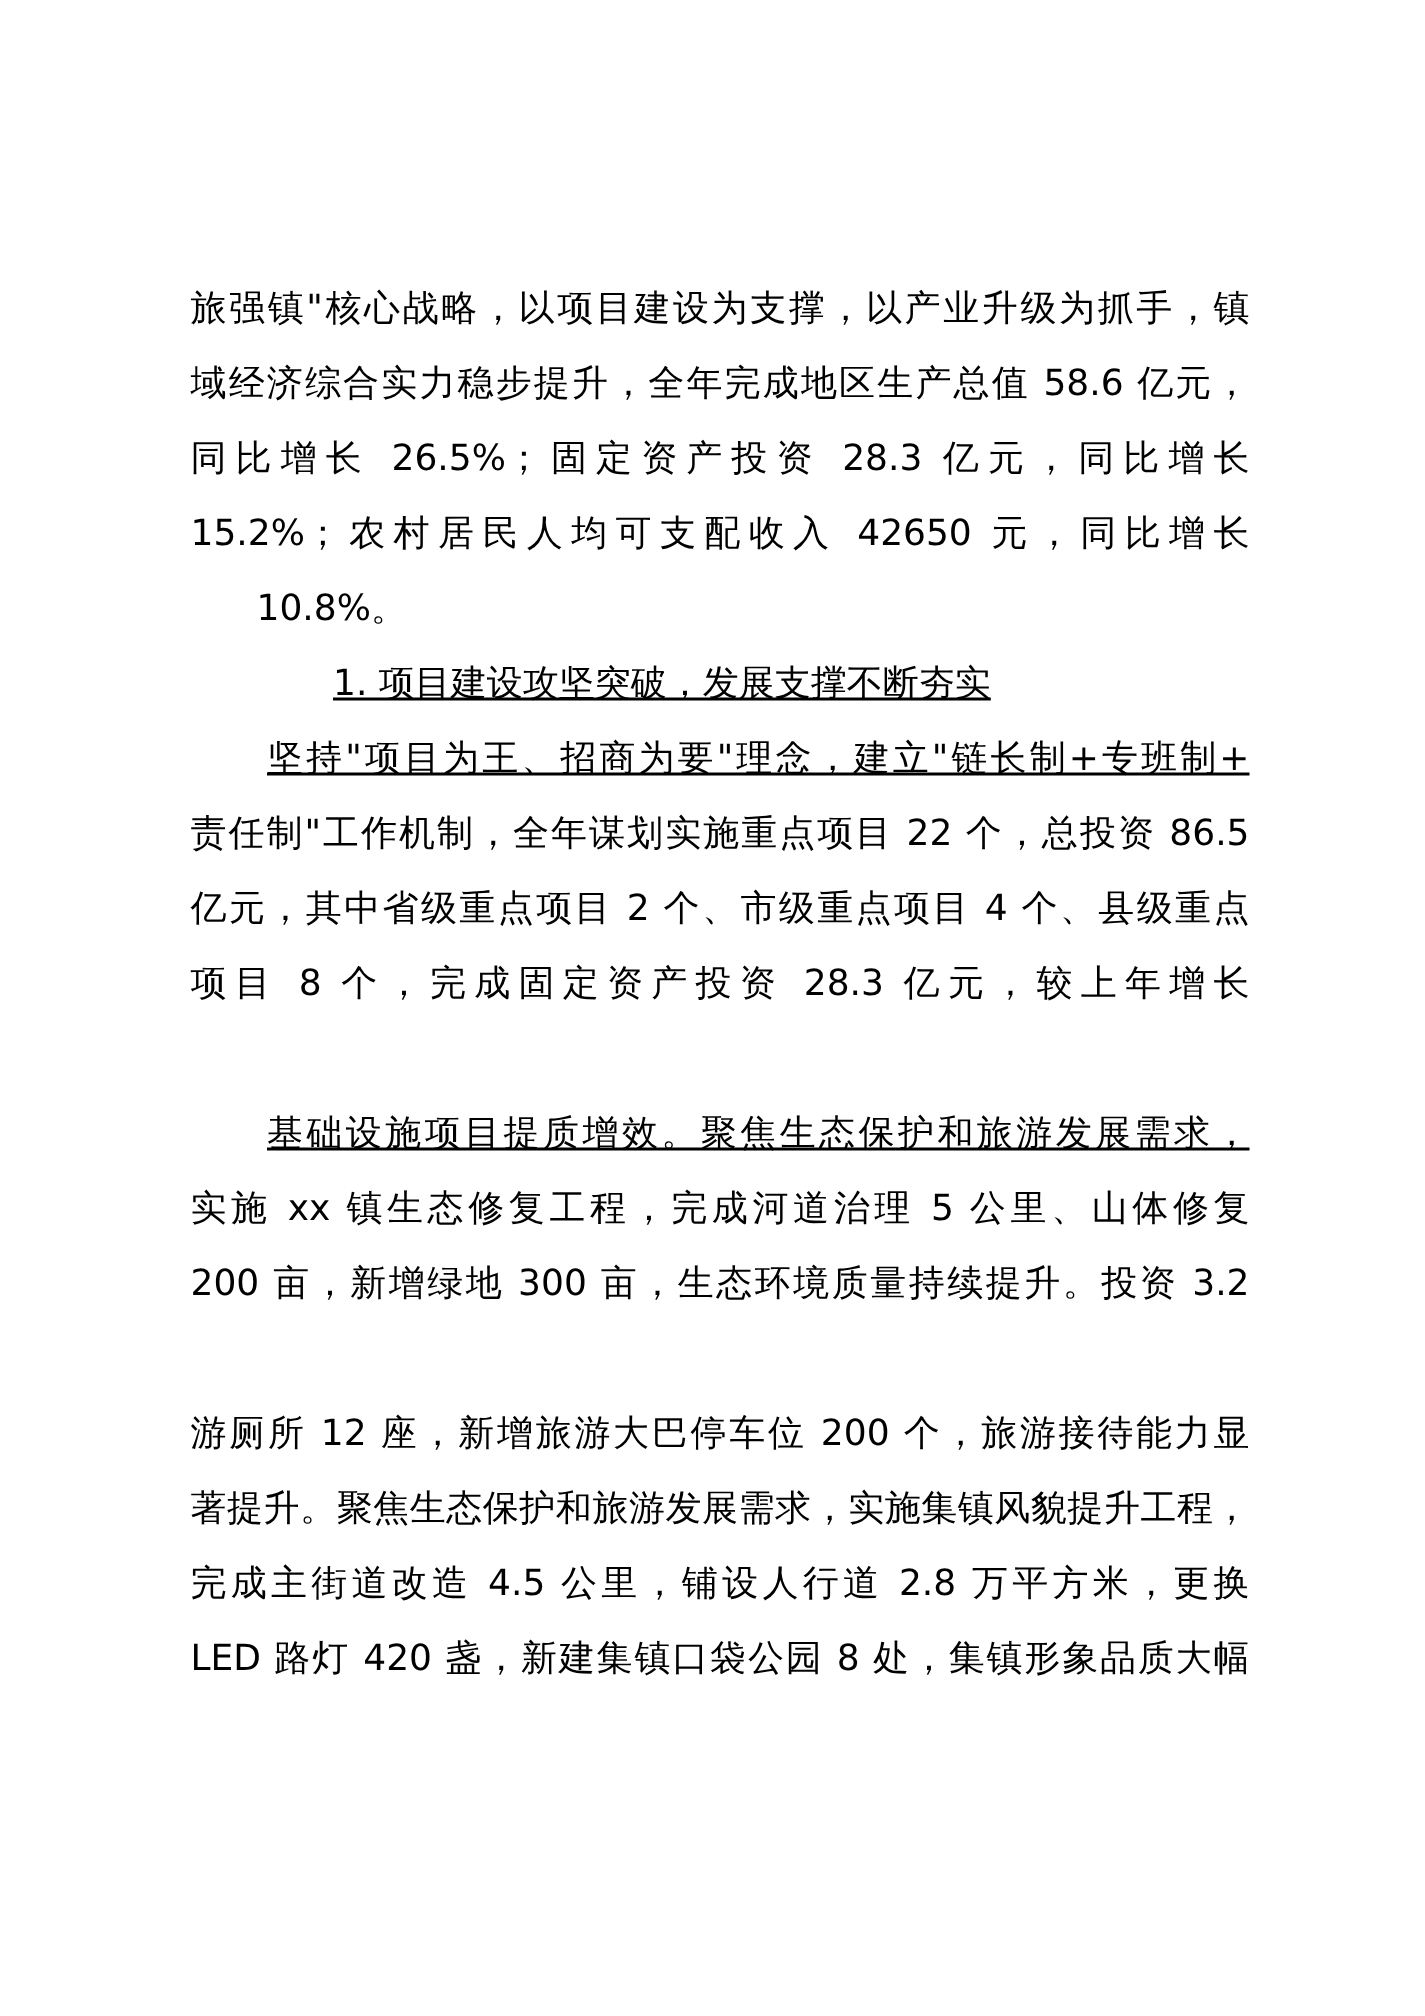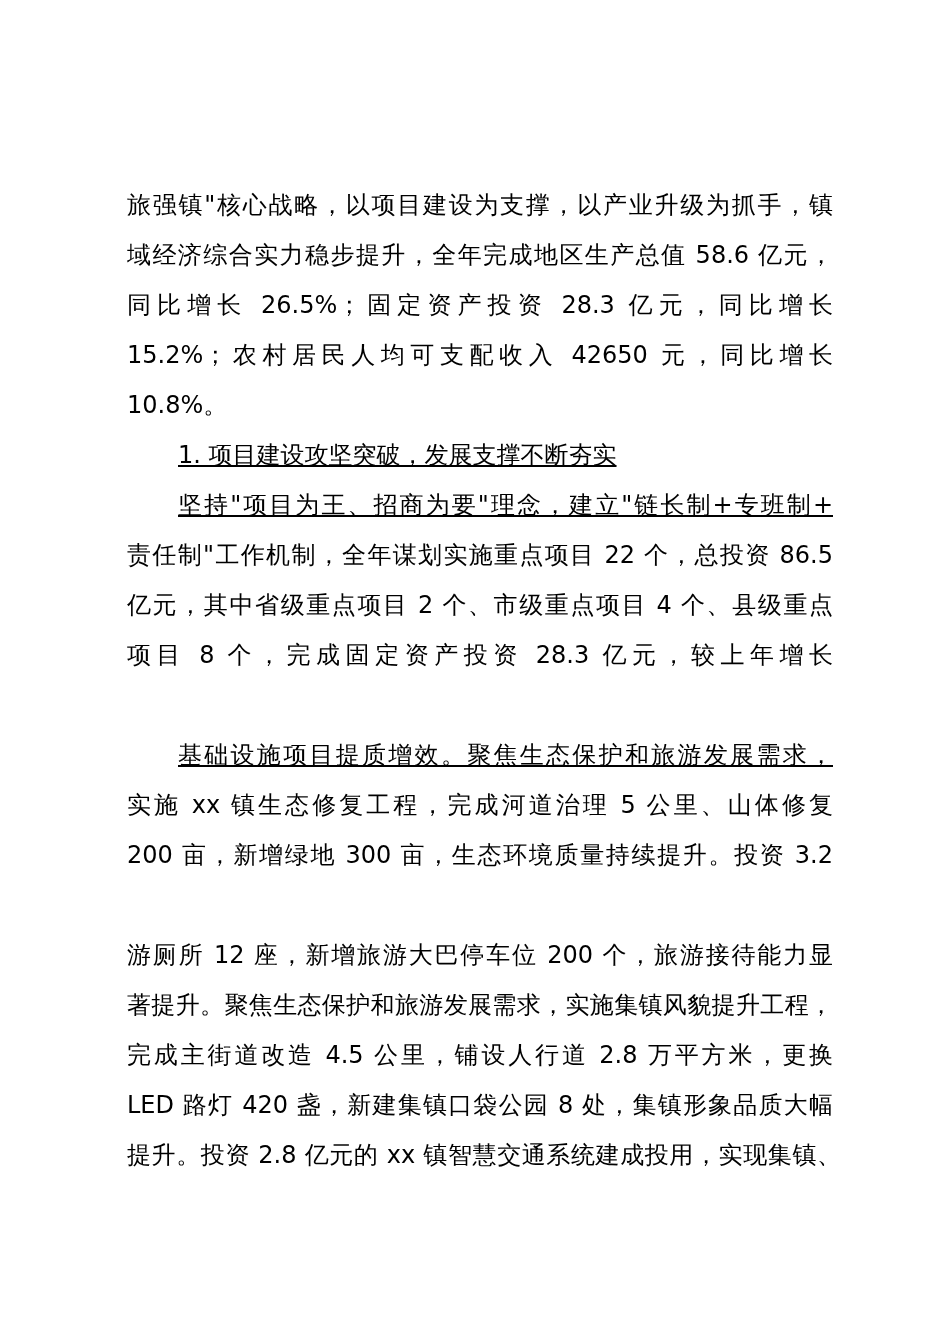--- a/index.html
+++ b/index.html
@@ -29,20 +29,21 @@
       width: 706px;
       height: 50px;
       line-height: 50px;
       font-size: 24px;
       white-space: nowrap;
       text-align: justify;
       text-align-last: justify;
     }
     .line.last {
       text-align-last: left;
+      margin-left: 44px;
     }
     .line.indent {
       left: 178px;
       width: 655px;
       text-decoration: underline;
     }
     .line.wide {
       width: 714px;
     }
   </style>
@@ -60,14 +61,13 @@
   <div class="line" style="top:530px">责任制"工作机制，全年谋划实施重点项目 22 个，总投资 86.5</div>
   <div class="line" style="top:580px">亿元，其中省级重点项目 2 个、市级重点项目 4 个、县级重点</div>
   <div class="line" style="top:630px">项目 8 个，完成固定资产投资 28.3 亿元，较上年增长</div>
   <div class="line indent" style="top:730px">基础设施项目提质增效。聚焦生态保护和旅游发展需求，</div>
   <div class="line" style="top:780px">实施 xx 镇生态修复工程，完成河道治理 5 公里、山体修复</div>
   <div class="line" style="top:830px">200 亩，新增绿地 300 亩，生态环境质量持续提升。投资 3.2</div>
   <div class="line" style="top:930px">游厕所 12 座，新增旅游大巴停车位 200 个，旅游接待能力显</div>
   <div class="line" style="top:980px">著提升。聚焦生态保护和旅游发展需求，实施集镇风貌提升工程，</div>
   <div class="line" style="top:1030px">完成主街道改造 4.5 公里，铺设人行道 2.8 万平方米，更换</div>
   <div class="line" style="top:1080px">LED 路灯 420 盏，新建集镇口袋公园 8 处，集镇形象品质大幅</div>
-  <div class="line wide" style="top:1130px">提升。投资 2.8 亿元的 xx 镇智慧交通系统建成投用，实现集镇、</div>
 </div>
 
 </body></html>

